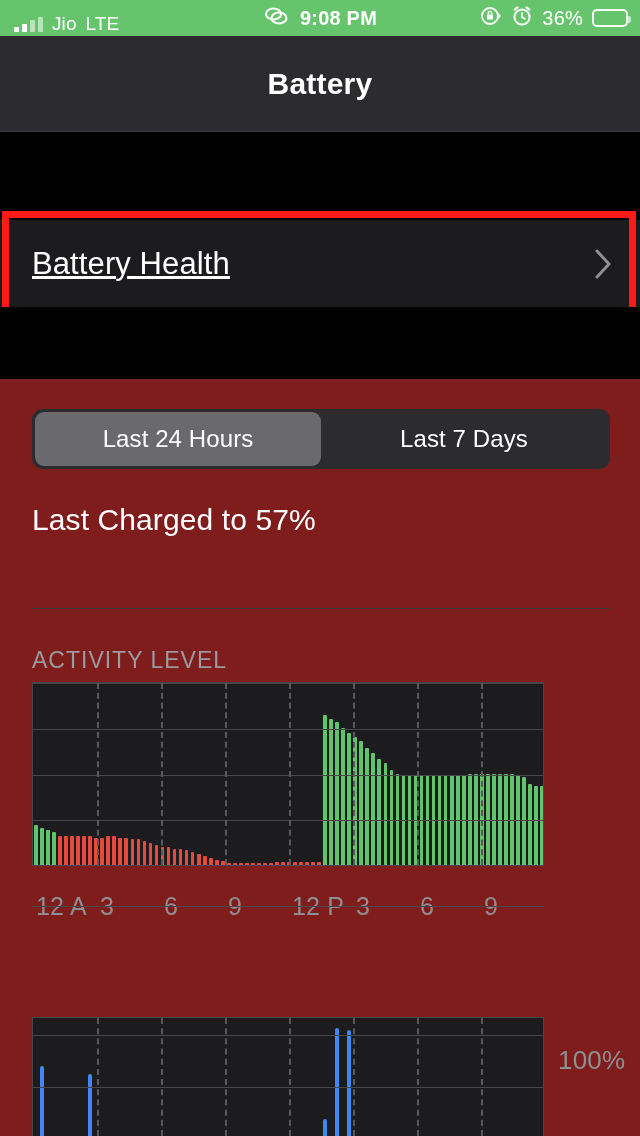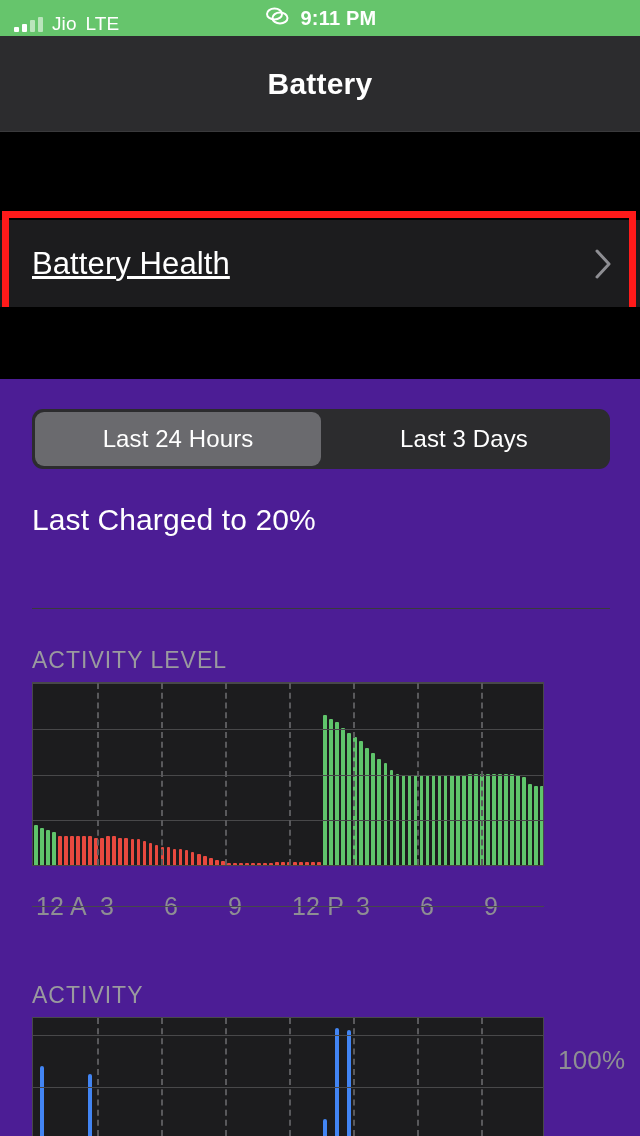--- a/index.html
+++ b/index.html
@@ -75,21 +75,21 @@
   .health-chev{ position:absolute; right:28px; top:50%; transform:translateY(-50%); width:18px; height:32px; }
   .hl-box{
     position:absolute; left:2px; top:211px; width:634px; height:105px;
     border:7px solid #ff1a1a; pointer-events:none;
   }
   .gap-black2{ position:absolute; left:0; top:307px; width:640px; height:72px; background:#000; }
 
   
   .content{
     position:absolute; left:0; top:379px; width:640px; height:757px;
-    background:#4c1d95;
+    background:#7f1d1d;
   }
 
   .seg{
     position:absolute; left:32px; top:30px; width:578px; height:60px;
     background:#2c2c2e; border-radius:11px; display:flex; padding:3px;
   }
   .seg-item{
     flex:1; display:flex; align-items:center; justify-content:center;
     font-size:24px; color:#fff; border-radius:9px; cursor:pointer;
     letter-spacing:.1px;
@@ -145,23 +145,45 @@
       <span class="lte">LTE</span>
     </div>
 
     <div class="sb-center">
       <span>
         <svg width="28" height="20" viewBox="0 0 28 20">
           <ellipse cx="10.5" cy="8" rx="7.5" ry="5.5" fill="none" stroke="#fff" stroke-width="2"></ellipse>
           <ellipse cx="16" cy="12" rx="7.5" ry="5.5" fill="none" stroke="#fff" stroke-width="2"></ellipse>
         </svg>
       </span>
-      <span class="clock">9:11 PM</span>
-    </div>
-
+      <span class="clock">9:08 PM</span>
+    </div>
+
+    <div class="sb-right">
+      <span>
+        <svg width="22" height="22" viewBox="0 0 22 22">
+          <circle cx="10" cy="11" r="8" fill="none" stroke="#fff" stroke-width="1.8"></circle>
+          <rect x="7" y="9.5" width="6" height="5" rx="1" fill="#fff"></rect>
+          <path d="M8.2 9.5v-1.3a1.8 1.8 0 0 1 3.6 0v1.3" fill="none" stroke="#fff" stroke-width="1.4"></path>
+          <path d="M18 8l3 3-3 3z" fill="#fff"></path>
+        </svg>
+      </span>
+      <span>
+        <svg width="22" height="22" viewBox="0 0 22 22">
+          <circle cx="11" cy="12" r="7.6" fill="none" stroke="#fff" stroke-width="2"></circle>
+          <path d="M11 8v4.2l2.8 1.6" fill="none" stroke="#fff" stroke-width="1.8" stroke-linecap="round"></path>
+          <path d="M3.6 4.6l3-2.2M18.4 4.6l-3-2.2" stroke="#fff" stroke-width="2" stroke-linecap="round"></path>
+        </svg>
+      </span>
+      <span class="pct">36%</span>
+      <span class="batt-shell">
+        <span class="batt-fill" id="battFill" style="width: 36%;"></span>
+        <span class="batt-tip"></span>
+      </span>
+    </div>
   </div>
 
   <div class="navbar">
     <div class="nav-title">Battery</div>
   </div>
 
   <div class="gap-black"></div>
 
   <div class="health-row">
     <span class="health-label">Battery Health</span>
@@ -172,24 +194,24 @@
     </span>
   </div>
   <div class="hl-box"></div>
 
   <div class="gap-black2"></div>
 
   <div class="content">
 
     <div class="seg">
       <div class="seg-item active">Last 24 Hours</div>
-      <div class="seg-item">Last 3 Days</div>
-    </div>
-
-    <div class="lastcharge">Last Charged to 20%</div>
+      <div class="seg-item">Last 7 Days</div>
+    </div>
+
+    <div class="lastcharge">Last Charged to 57%</div>
     <div class="divider"></div>
 
     <div class="sec-title" style="left:32px; top:268px;">ACTIVITY LEVEL</div>
     <div class="chart-wrap" id="batteryChart" style="left:32px; top:303px; width:512px; height:263px;">
       <div class="plot" id="batteryPlot" style="width:512px; height:184px;">
         <div class="bars" id="batteryBars">
             <div class="bar" style="left: 1.14447px; width: 3.73459px; height: 40.26px; background: rgb(95, 196, 107);"></div>
             <div class="bar" style="left: 7.168px; width: 3.73459px; height: 36.6px; background: rgb(95, 196, 107);"></div>
             <div class="bar" style="left: 13.1915px; width: 3.73459px; height: 34.77px; background: rgb(95, 196, 107);"></div>
             <div class="bar" style="left: 19.2151px; width: 3.73459px; height: 32.94px; background: rgb(95, 196, 107);"></div>
@@ -296,21 +318,20 @@
         <div class="xlab" style="left: 132px; top: 210px;">6</div>
         <div class="xlab" style="left: 196px; top: 210px;">9</div>
         <div class="xlab" style="left: 260px; top: 210px;">12 P</div>
         <div class="xlab" style="left: 324px; top: 210px;">3</div>
         <div class="xlab" style="left: 388px; top: 210px;">6</div>
         <div class="xlab" style="left: 452px; top: 210px;">9</div>
         <div class="gl-h" style="position: absolute; left: 0px; top: 224px; width: 512px; height: 1px; background: rgb(72, 72, 74);"></div>
       </div>
     <div class="ylab" style="left:558px; top:666px;">100%</div>
 
-    <div class="sec-title" style="left:32px; top:603px;">ACTIVITY</div>
     <div class="chart-wrap" id="activityChart" style="left:32px; top:638px; width:512px; height:120px;">
       <div class="plot" id="activityPlot" style="width:512px; height:120px;">
         <div class="bars" id="activityBars">
             <div class="bar" style="left: 6.92706px; width: 4.21647px; height: 70.2857px; background: rgb(66, 133, 244); border-radius: 2px 2px 0px 0px;"></div>
             <div class="bar" style="left: 55.1153px; width: 4.21647px; height: 61.7143px; background: rgb(66, 133, 244); border-radius: 2px 2px 0px 0px;"></div>
             <div class="bar" style="left: 290.033px; width: 4.21647px; height: 17.1429px; background: rgb(66, 133, 244); border-radius: 2px 2px 0px 0px;"></div>
             <div class="bar" style="left: 302.08px; width: 4.21647px; height: 108px; background: rgb(66, 133, 244); border-radius: 2px 2px 0px 0px;"></div>
             <div class="bar" style="left: 314.127px; width: 4.21647px; height: 106.286px; background: rgb(66, 133, 244); border-radius: 2px 2px 0px 0px;"></div>
           </div>
       <div class="gl-h" style="top: 17.1429px;"></div>

